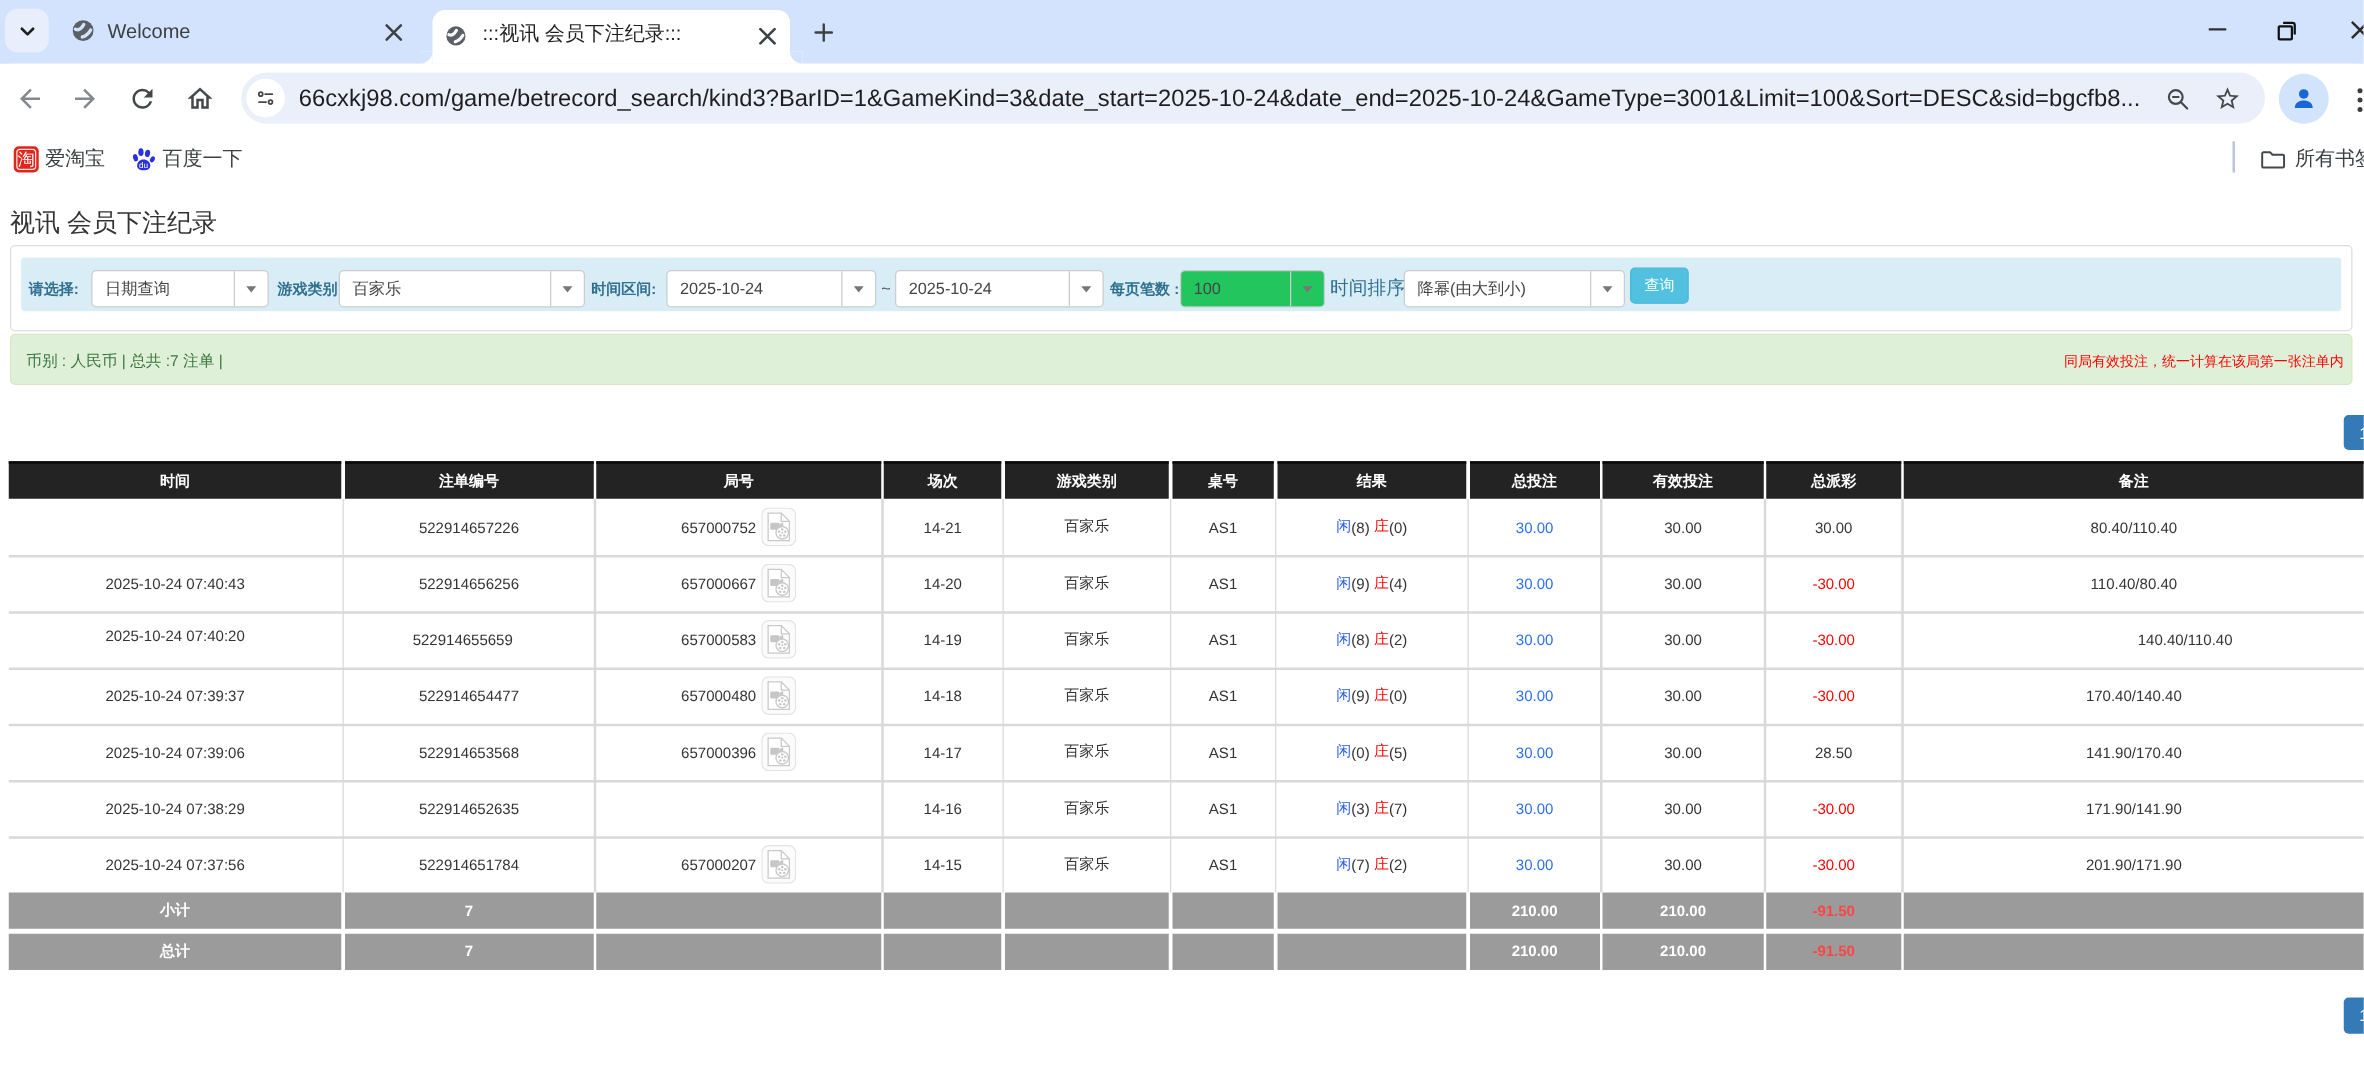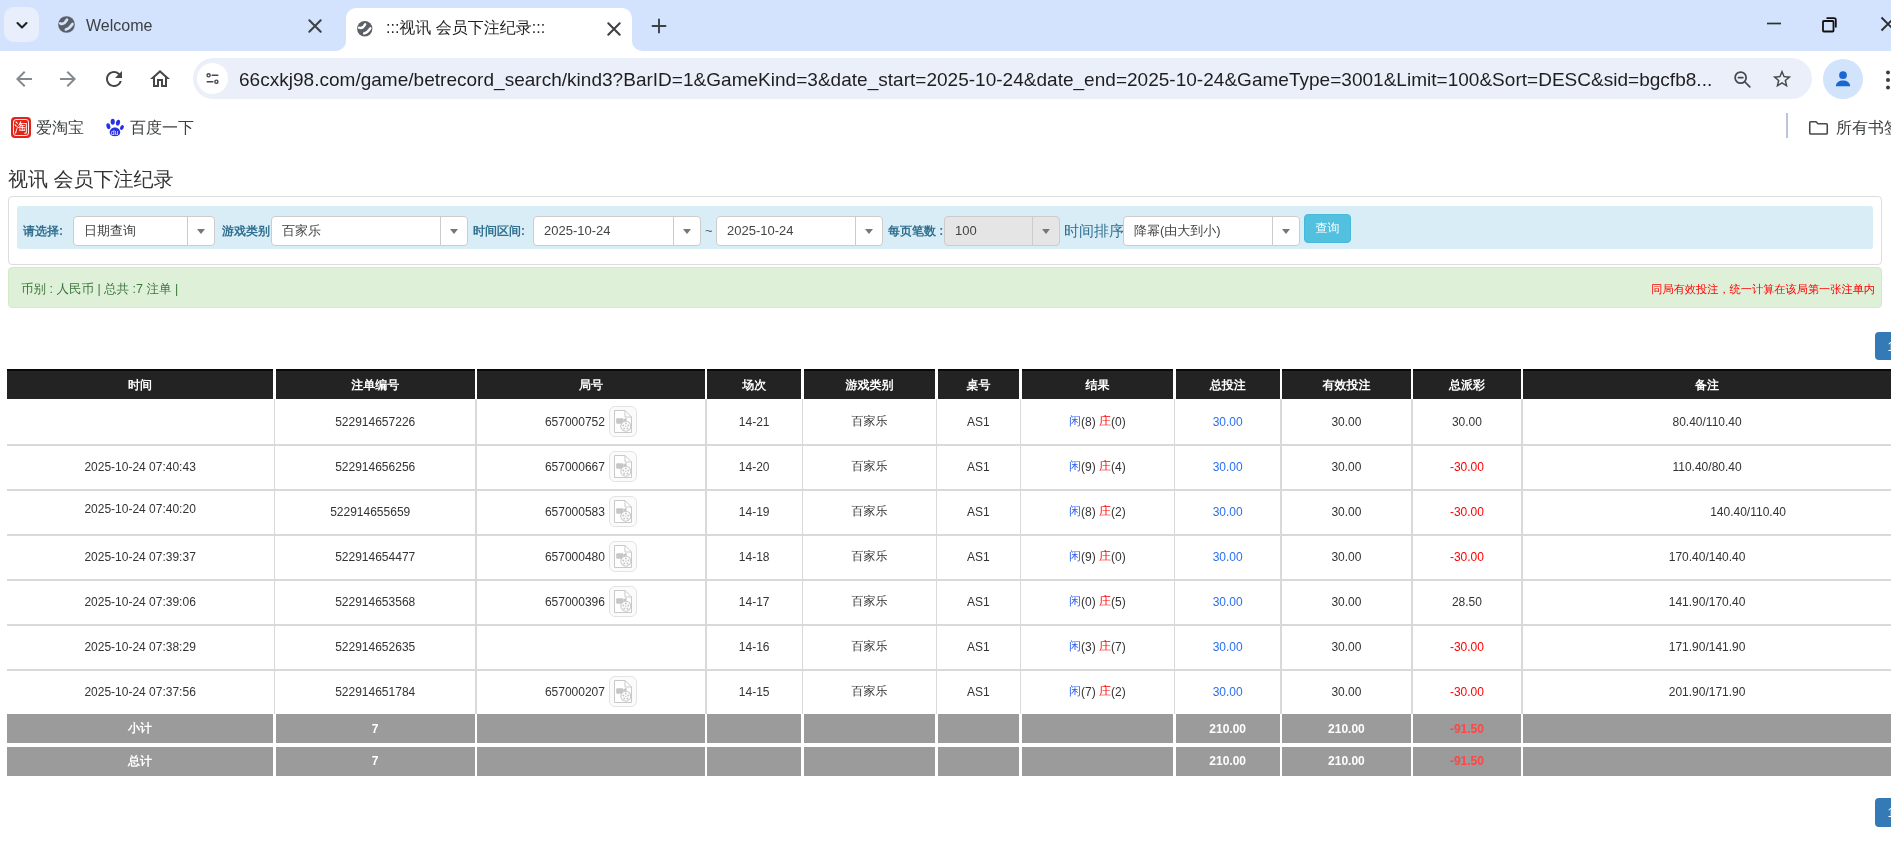--- a/index.html
+++ b/index.html
@@ -126,21 +126,21 @@
 <div class="ab" style="right:26px;top:0;width:1px;height:28px;background:#ccc"></div>
 <div class="ab" style="right:9px;top:12px;width:0;height:0;border-left:4.5px solid transparent;border-right:4.5px solid transparent;border-top:5px solid #777"></div>
 </div>
 <div class="ab" style="left:705px;top:216px;font-size:13px;color:#555;line-height:30px">~</div>
 <div class="ab" style="left:716px;top:216px;width:167px;height:30px;background:#fff;border:1px solid #ccc;border-radius:4px">
 <div class="ab" style="left:10px;top:0;font-size:13px;color:#444;line-height:28px;white-space:nowrap">2025-10-24</div>
 <div class="ab" style="right:26px;top:0;width:1px;height:28px;background:#ccc"></div>
 <div class="ab" style="right:9px;top:12px;width:0;height:0;border-left:4.5px solid transparent;border-right:4.5px solid transparent;border-top:5px solid #777"></div>
 </div>
 <div class="ab" style="left:888px;font-size:12px;font-weight:bold;color:#31708f;line-height:30px;top:216px;white-space:nowrap">每页笔数 :</div>
-<div class="ab" style="left:944px;top:216px;width:116px;height:30px;background:#e5e5e5;border:1px solid #ccc;border-radius:4px">
+<div class="ab" style="left:944px;top:216px;width:116px;height:30px;background:#22c55e;border:1px solid #ccc;border-radius:4px">
 <div class="ab" style="left:10px;top:0;font-size:13px;color:#444;line-height:28px;white-space:nowrap">100</div>
 <div class="ab" style="right:26px;top:0;width:1px;height:28px;background:#ccc"></div>
 <div class="ab" style="right:9px;top:12px;width:0;height:0;border-left:4.5px solid transparent;border-right:4.5px solid transparent;border-top:5px solid #777"></div>
 </div>
 <div class="ab" style="left:1064px;font-size:15px;font-weight:normal;color:#31708f;line-height:30px;top:216px;white-space:nowrap">时间排序 :</div>
 <div class="ab" style="left:1123px;top:216px;width:177px;height:30px;background:#fff;border:1px solid #ccc;border-radius:4px">
 <div class="ab" style="left:10px;top:0;font-size:13px;color:#444;line-height:28px;white-space:nowrap">降幂(由大到小)</div>
 <div class="ab" style="right:26px;top:0;width:1px;height:28px;background:#ccc"></div>
 <div class="ab" style="right:9px;top:12px;width:0;height:0;border-left:4.5px solid transparent;border-right:4.5px solid transparent;border-top:5px solid #777"></div>
 </div>

